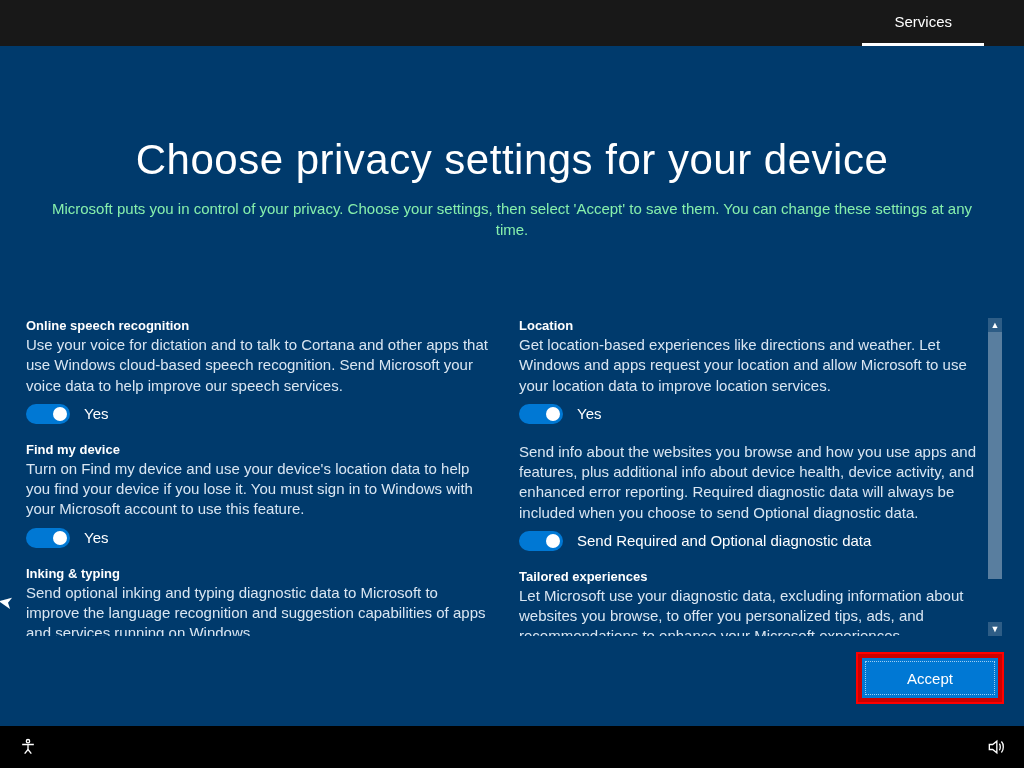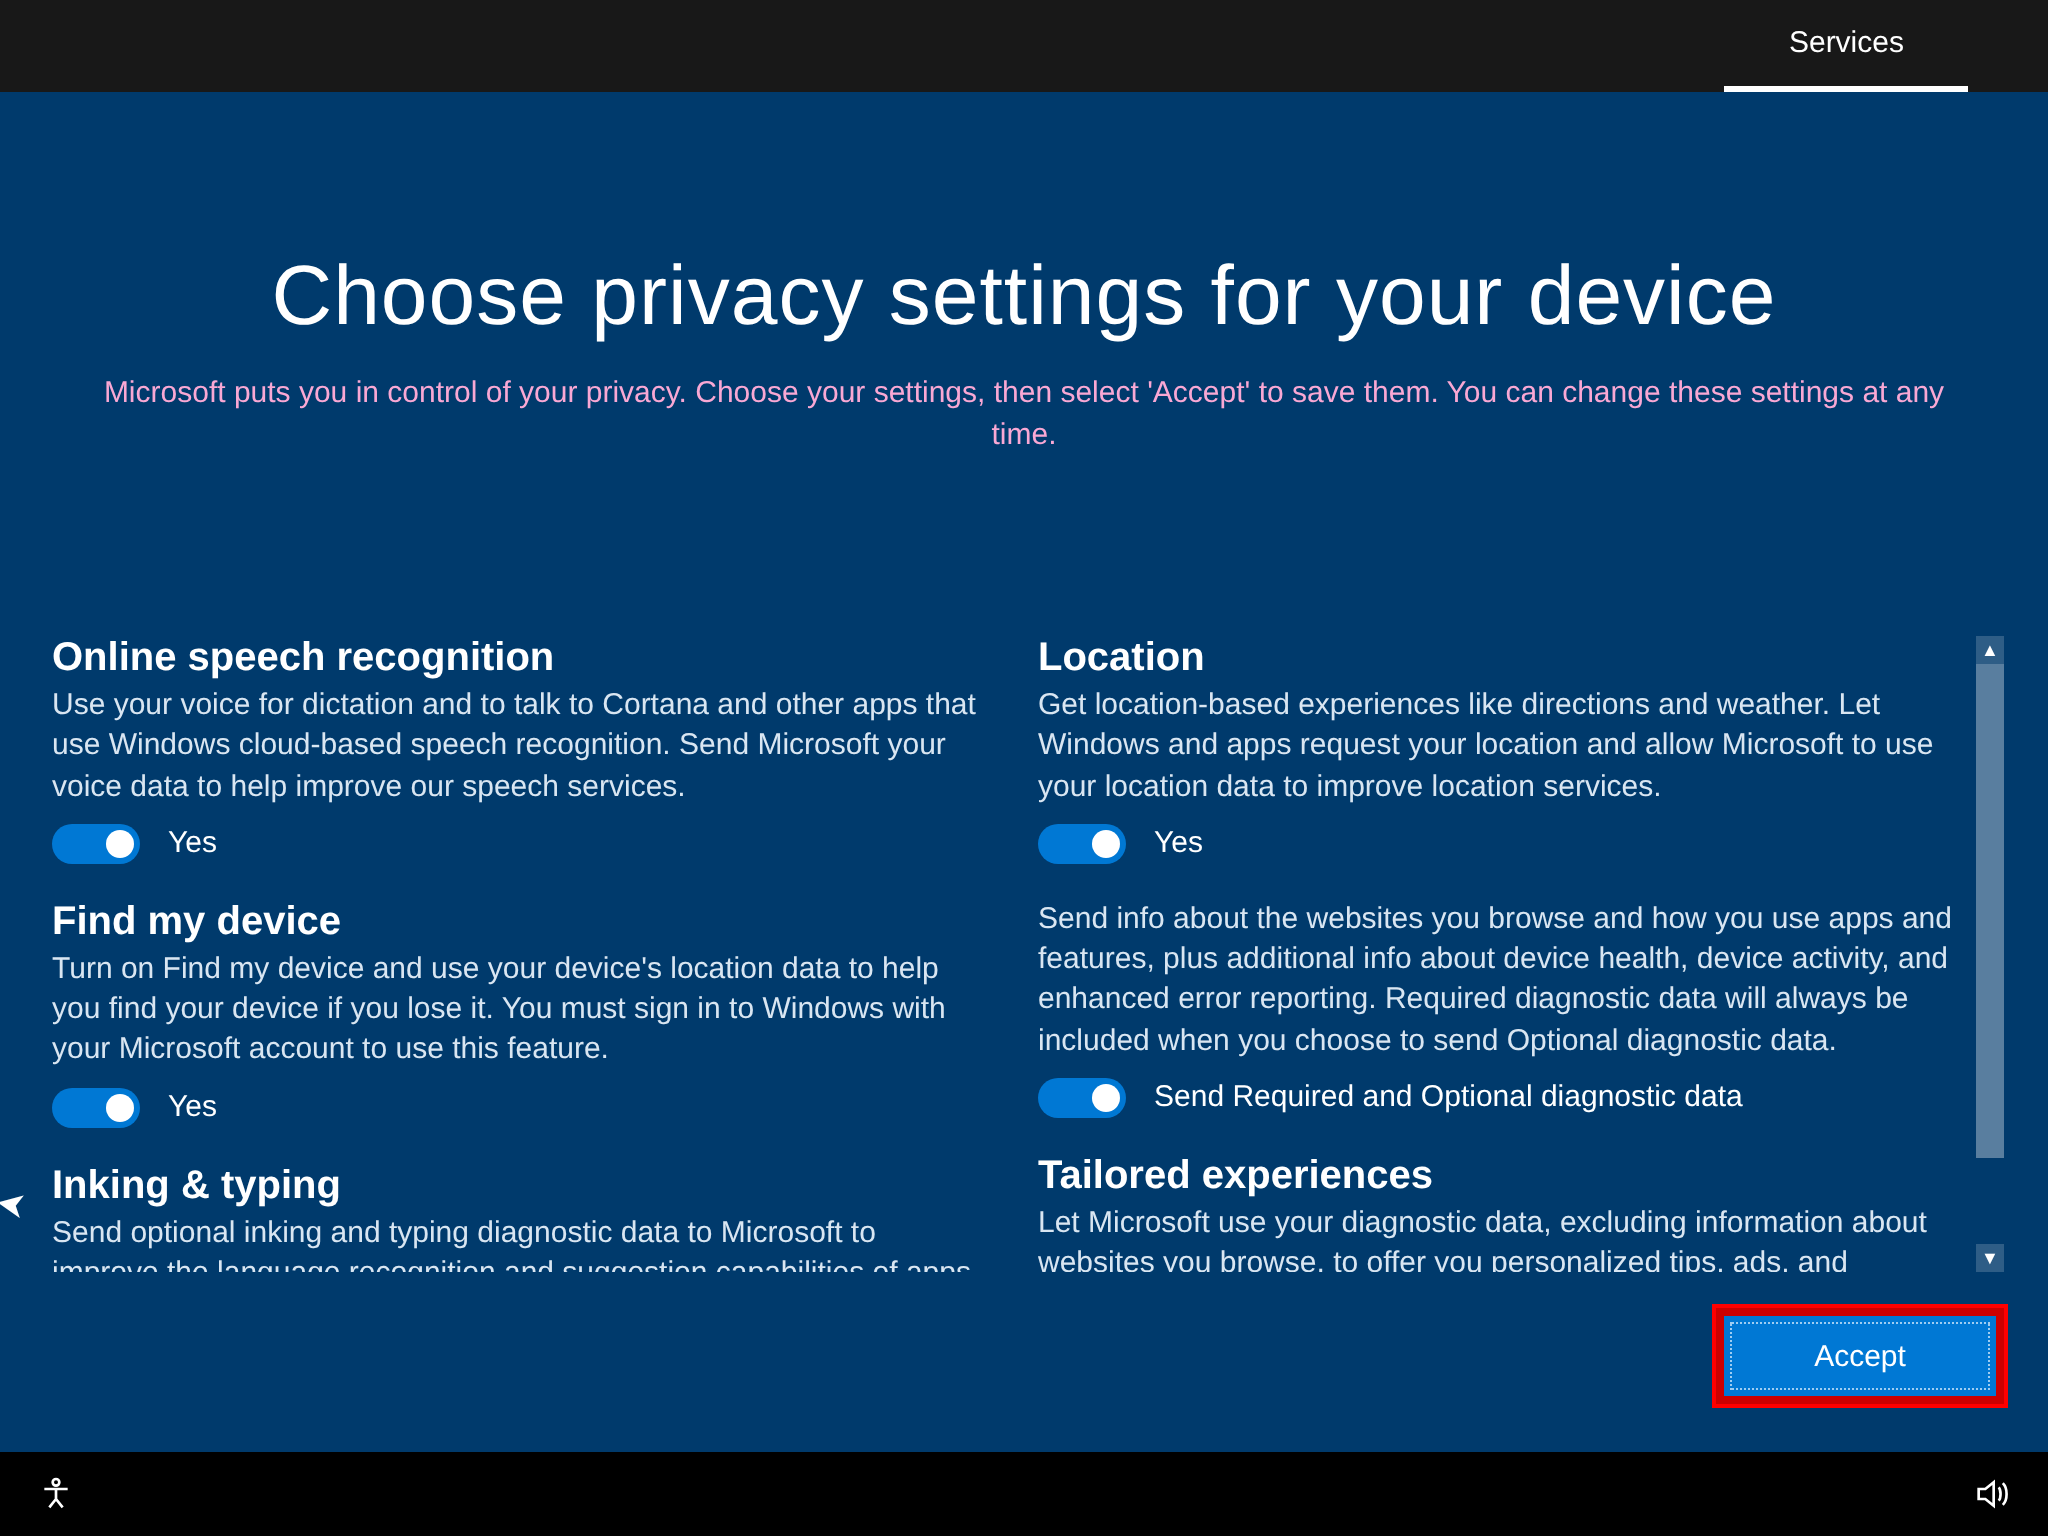--- a/index.html
+++ b/index.html
@@ -18,35 +18,35 @@
       display: flex;
       align-items: center;
       border-bottom: 3px solid #fff;
       margin-right: 40px;
     }
     .main {
       background: #003a6c;
       color: #fff;
       height: 680px;
       position: relative;
-      padding: 0;
+      padding: 12px;
     }
     .heading {
       text-align: center;
       padding-top: 78px;
     }
     .heading h1 {
       font-weight: 300;
       font-size: 42px;
       letter-spacing: 0.5px;
     }
     .subheading {
       text-align: center;
       font-size: 15px;
-      color: #f9a8d4;
+      color: #86efac;
       margin: 14px auto 16px auto;
       max-width: 940px;
       line-height: 1.4;
     }
     .settings-wrap {
       position: absolute;
       top: 272px;
       left: 26px;
       right: 22px;
       bottom: 90px;
@@ -57,21 +57,21 @@
       display: flex;
       gap: 28px;
       overflow: hidden;
     }
     .col {
       flex: 1;
       display: flex;
       flex-direction: column;
     }
     .setting { margin-bottom: 18px; }
-    .setting-title { font-weight: 600; font-size: 20px; margin-bottom: 2px; color:#fff;}
+    .setting-title { font-weight: 600; font-size: 13px; margin-bottom: 2px; color:#fff;}
     .setting-desc { font-size: 15px; color: #d9e6f2; line-height: 1.35; }
     .toggle-row { display: flex; align-items: center; margin-top: 8px; gap: 14px; }
     .toggle {
       width: 44px; height: 20px; border-radius: 10px; background: #0078d4;
       position: relative; cursor: pointer; flex-shrink:0;
     }
     .toggle::after {
       content: ""; position: absolute; right: 3px; top: 3px; width: 14px; height: 14px;
       border-radius: 50%; background: #fff;
     }

